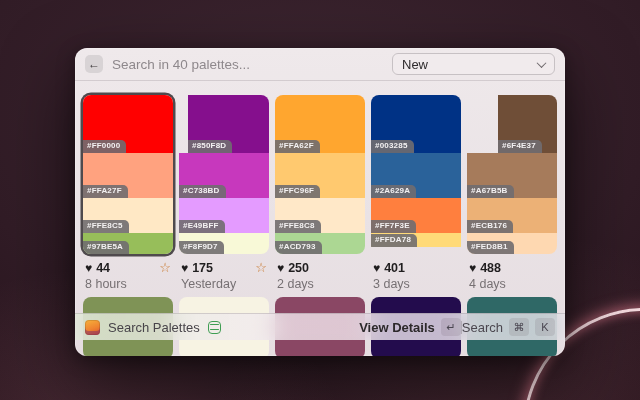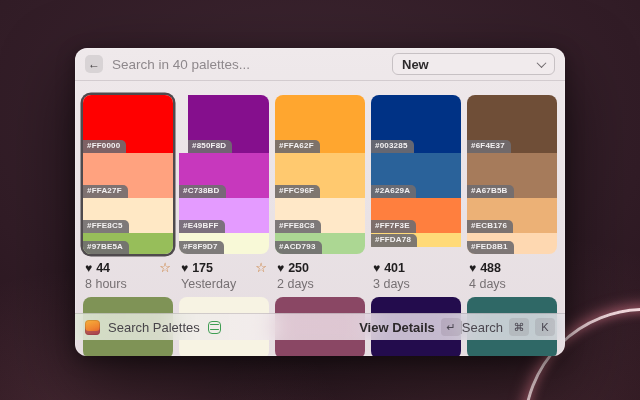--- a/index.html
+++ b/index.html
@@ -34,21 +34,21 @@
     border-bottom:1px solid rgba(90,80,86,0.18); }
   .back-btn { width:18px; height:18px; border-radius:5px; background:#d8d3d5;
     display:flex; align-items:center; justify-content:center;
     color:#3c393b; font-size:12px; font-weight:bold; cursor:default; flex:0 0 auto; }
   .search-input { flex:1 1 auto; margin-left:9px; border:none; background:transparent;
     font-family:inherit; font-size:13.5px; color:#2f2c2e; outline:none; }
   .search-input::placeholder { color:#8e888c; opacity:1; }
   .dropdown { flex:0 0 auto; width:163px; height:22px; border:1px solid #c7c1c4;
     border-radius:6px; background:#f1ebed; display:flex; align-items:center;
     justify-content:space-between; padding:0 9px; }
-  .dropdown-value { font-size:13px; font-weight:700; color:#2e2b2d; }
+  .dropdown-value { font-size:13px; font-weight:400; color:#2e2b2d; }
   .chevron { width:7px; height:7px; border-right:1.6px solid #6e686c;
     border-bottom:1.6px solid #6e686c; transform:rotate(45deg) translate(-1px,-1px); }
 
   
   .content { padding:14px 8px 0 8px; }
   .grid { display:grid; grid-template-columns:repeat(5,1fr); gap:6px; }
 
   .palette-card { border-radius:8px; overflow:hidden; height:159px; position:relative; }
   .palette-card.selected { box-shadow:0 0 0 2.5px #4f4a4d;text-align:right; }
   .band { position:relative; width:100%; }
@@ -192,21 +192,21 @@
             </div>
           </div>
           <div class="meta-row">
             <span class="heart-icon">♥</span>
             <span class="like-count">401</span>
           </div>
           <div class="age-label">3 days</div>
         </div>
         <div>
           <div class="palette-card">
-            <div class="band" style="height: 58px; background: rgb(111, 78, 55);">
+            <div class="band" style="height: 58px; background: rgb(111, 78, 55); margin-left: 31px;">
               <span class="hex-chip">#6F4E37</span>
             </div>
             <div class="band" style="height: 45px; background: rgb(166, 123, 91);">
               <span class="hex-chip">#A67B5B</span>
             </div>
             <div class="band" style="height: 35px; background: rgb(236, 177, 118);">
               <span class="hex-chip">#ECB176</span>
             </div>
             <div class="band" style="height: 21px; background: rgb(254, 216, 177);">
               <span class="hex-chip">#FED8B1</span>

